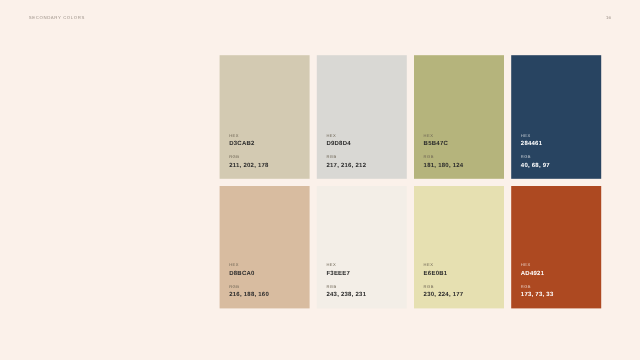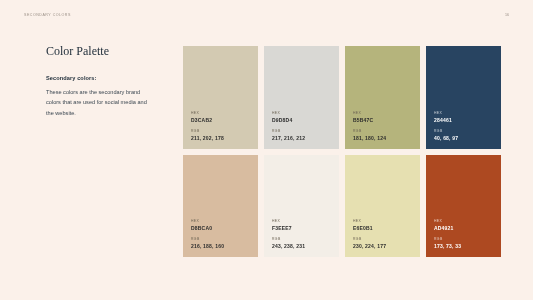--- a/index.html
+++ b/index.html
@@ -109,25 +109,20 @@
   .light-text .field-value { color: #ffffff; }
 </style>
 </head>
 <body>
 
 <div class="slide">
 
   <div class="header-label">SECONDARY COLORS</div>
   <div class="page-number">16</div>
 
-  <div class="left-col">
-    <h1 class="palette-title">Color Palette</h1>
-    <p class="sub-title">Secondary colors:</p>
-    <p class="sub-body">These colors are the secondary brand colors that are used for social media and the website.</p>
-  </div>
 
   <div class="grid">
 
     <div class="swatch dark-text" style="background:#d3cab2">
       <div class="swatch-info">
         <div class="field">
           <p class="field-label">HEX</p>
           <p class="field-value">D3CAB2</p>
         </div>
         <div class="field">

